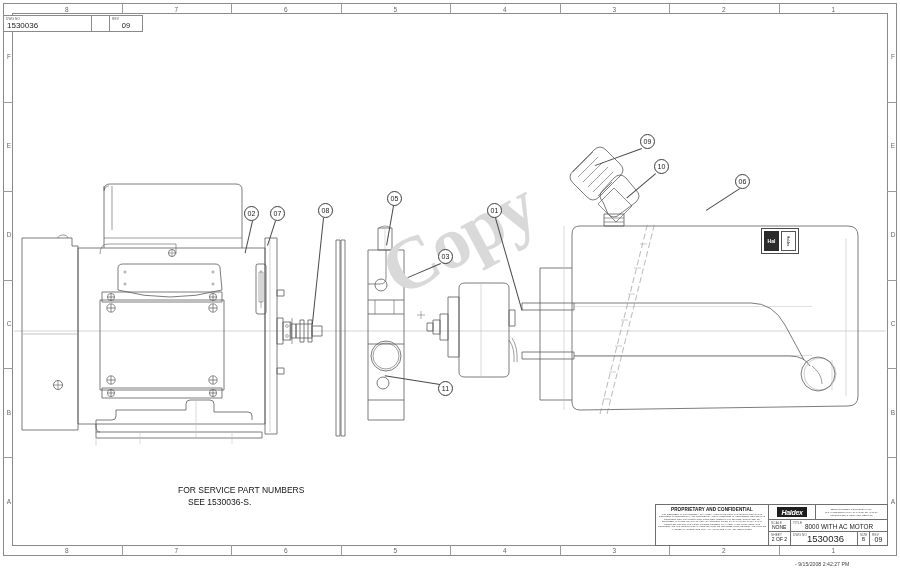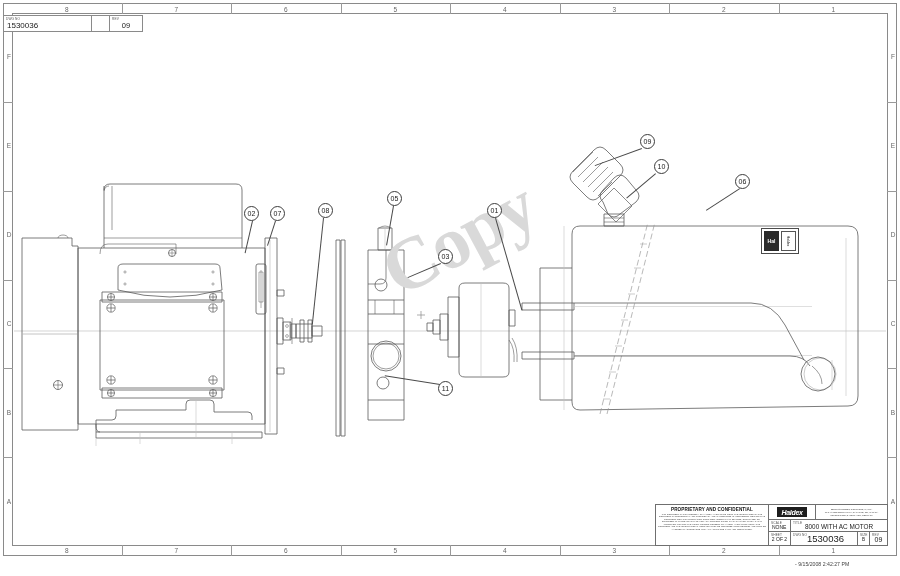--- a/index.html
+++ b/index.html
@@ -444,20 +444,24 @@
       <div class="abs leader" style="left: 324px; top: 218px; width: 107px; transform: rotate(96deg);"></div>
       <div class="abs balloon" style="left: 318px; top: 203px;">08</div>
       <div class="abs leader" style="left: 642px; top: 149px; width: 50px; transform: rotate(160deg);"></div>
       <div class="abs balloon" style="left: 640px; top: 134px;">09</div>
       <div class="abs leader" style="left: 656px; top: 174px; width: 38px; transform: rotate(140deg);"></div>
       <div class="abs balloon" style="left: 654px; top: 159px;">10</div>
       <div class="abs leader" style="left: 440px; top: 385px; width: 56px; transform: rotate(189deg);"></div>
       <div class="abs balloon" style="left: 438px; top: 381px;">11</div>
     </div>
 
+  <div class="abs" id="service-note">
+    <div>FOR SERVICE PART NUMBERS</div>
+    <div class="l2">SEE 1530036-S.</div>
+  </div>
 
   <div class="abs" id="title-block">
 
     <div id="tb-prop">
       <div class="hd">PROPRIETARY AND CONFIDENTIAL</div>
       <div class="body">THE DOCUMENT IS THE PROPERTY OF HALDEX HYDRAULICS CORP. THE INFORMATION IN THIS DOCUMENT IS CONFIDENTIAL AND PROPRIETARY AND IS SUBMITTED IN CONFIDENCE. NEITHER THIS DOCUMENT NOR THE INFORMATION CONTAINED HEREIN SHALL BE USED, DUPLICATED OR DISCLOSED IN WHOLE OR IN PART FOR ANY PURPOSE OTHER THAN THAT FOR WHICH IT WAS FURNISHED WITHOUT THE PRIOR WRITTEN CONSENT OF HALDEX HYDRAULICS CORP. THIS DOCUMENT AND THE INFORMATION IT CONTAINS MUST BE RETURNED UPON REQUEST AND MUST BE HANDLED IN ACCORDANCE WITH ALL APPLICABLE LAWS AND REGULATIONS.</div>
     </div>
 
     <div id="tb-right">
 

